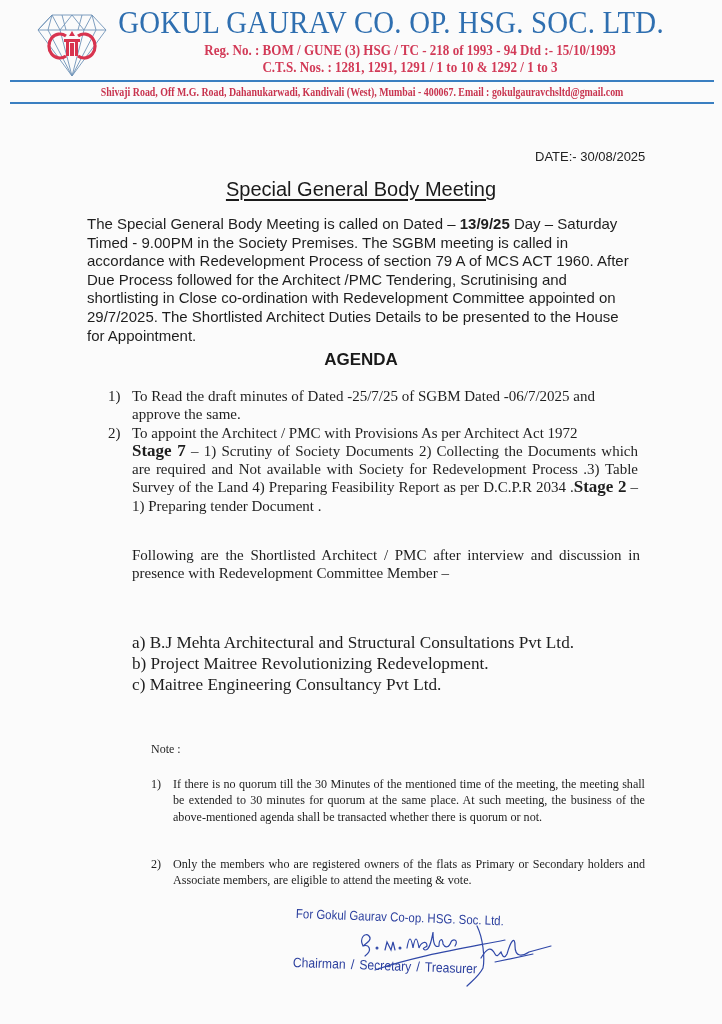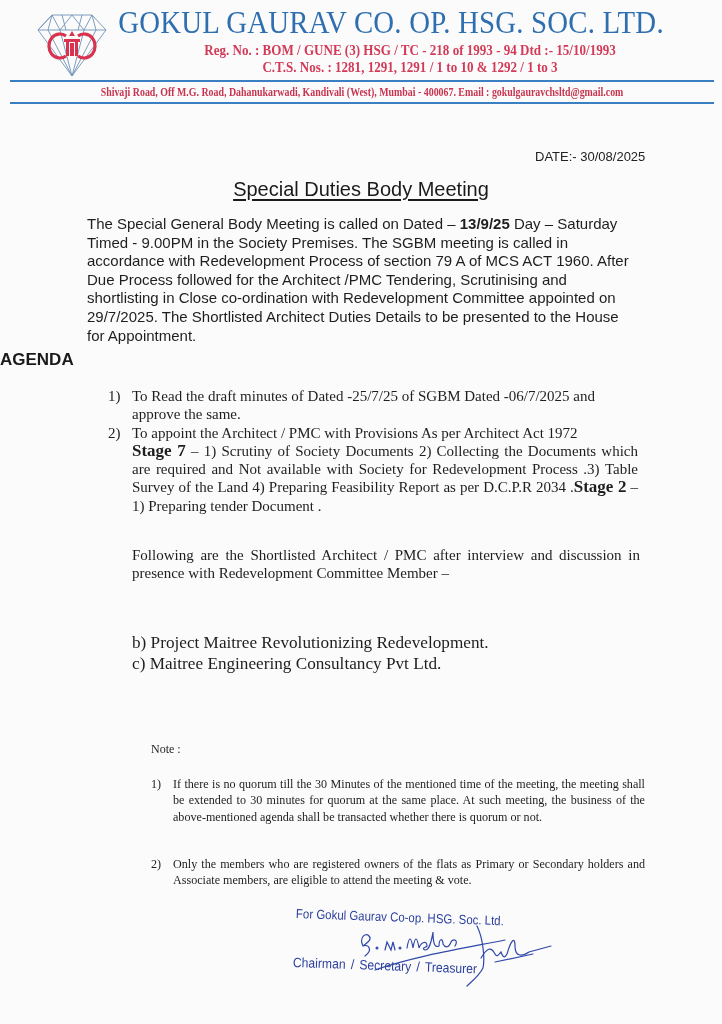--- a/index.html
+++ b/index.html
@@ -36,21 +36,21 @@
   .date { left: 535px; top: 149px; font-size: 13px; color: #222; }
   .title {
     left: 0; width: 722px; top: 178px; text-align: center; font-size: 20px; color: #1a1a1a;
     text-decoration: underline; text-underline-offset: 3px;
   }
   .intro {
     left: 87px; top: 215px; width: 545px; font-size: 15px; line-height: 18.6px; color: #1e1e1e;
   }
   .intro b { font-weight: bold; }
   .agenda-title {
-    left: 0; width: 722px; top: 350px; font-size: 17px; font-weight: bold; color: #1a1a1a;
+    left: 0; width: 722px; top: 350px; text-align: center; font-size: 17px; font-weight: bold; color: #1a1a1a;
   }
   .agenda { left: 108px; top: 387px; width: 530px; font-size: 15px; line-height: 18.3px; color: #1e1e1e; }
   .agenda .item { position: relative; padding-left: 24px; }
   .agenda .num { position: absolute; left: 0; top: 0; }
   .agenda .stage { font-weight: bold; font-size: 17px; }
   .justify { text-align: justify; }
   .following { left: 132px; top: 546px; width: 508px; font-size: 15px; line-height: 18.3px; text-align: justify; color: #1e1e1e; }
   .firms { left: 132px; top: 632px; width: 560px; font-size: 17.2px; line-height: 21px; color: #1e1e1e; }
   .note-label { left: 151px; top: 742px; font-size: 12px; color: #1e1e1e; }
   .notes { left: 151px; width: 494px; font-size: 12.1px; line-height: 16.3px; color: #1e1e1e; }
@@ -102,21 +102,21 @@
   </svg>
 </div>
 <div class="abs org-name">GOKUL GAURAV CO. OP. HSG. SOC. LTD.</div>
 <div class="abs reg-line">Reg. No. : BOM / GUNE (3) HSG / TC - 218 of 1993 - 94 Dtd :- 15/10/1993</div>
 <div class="abs cts-line">C.T.S. Nos. : 1281, 1291, 1291 / 1 to 10 &amp; 1292 / 1 to 3</div>
 <div class="abs rule" style="top:80px;"></div>
 <div class="abs address">Shivaji Road, Off M.G. Road, Dahanukarwadi, Kandivali (West), Mumbai - 400067. Email : gokulgauravchsltd@gmail.com</div>
 <div class="abs rule" style="top:102px;"></div>
 
 <div class="abs date sans">DATE:- 30/08/2025</div>
-<div class="abs title sans">Special Duties Body Meeting</div>
+<div class="abs title sans">Special General Body Meeting</div>
 
 <div class="abs intro sans">
   <span>The Special General Body Meeting is called on Dated – </span><b>13/9/25</b><span> Day – Saturday Timed - 9.00PM in the Society Premises. The SGBM meeting is called in accordance with Redevelopment Process of section 79 A of MCS ACT 1960. After Due Process followed for the Architect /PMC Tendering, Scrutinising and shortlisting in Close co-ordination with Redevelopment Committee appointed on 29/7/2025. The Shortlisted Architect Duties Details to be presented to the House for Appointment.</span>
 </div>
 
 <div class="abs agenda-title sans">AGENDA</div>
 <div class="abs agenda">
   <div class="item">
     <span class="num">1)</span>
     <span>To Read the draft minutes of Dated -25/7/25 of SGBM Dated -06/7/2025 and approve the same.</span>
@@ -124,20 +124,21 @@
   <div class="item justify">
     <span class="num">2)</span>
     <span>To appoint the Architect / PMC with Provisions As per Architect Act 1972</span><br>
     <span class="stage">Stage 7</span><span> – 1) Scrutiny of Society Documents 2) Collecting the Documents which are required and Not available with Society for Redevelopment Process .3) Table Survey of the Land 4) Preparing Feasibility Report as per D.C.P.R 2034 .</span><span class="stage">Stage 2</span><span> – 1) Preparing  tender Document .</span>
   </div>
 </div>
 
 <div class="abs following">Following are the Shortlisted Architect / PMC after interview and discussion in presence with Redevelopment Committee Member –</div>
 
 <div class="abs firms">
+  <div>a) B.J Mehta Architectural and Structural Consultations Pvt Ltd.</div>
   <div>b) Project Maitree Revolutionizing Redevelopment.</div>
   <div>c) Maitree Engineering Consultancy Pvt Ltd.</div>
 </div>
 
 <div class="abs note-label">Note :</div>
 <div class="abs notes note1">
   <div class="item">
     <span class="num">1)</span>
     <span>If there is no quorum till the 30 Minutes of the mentioned time of the meeting, the meeting shall be extended to 30 minutes for quorum at the same place. At such meeting, the business of the above-mentioned agenda shall be transacted whether there is quorum or not.</span>
   </div>

